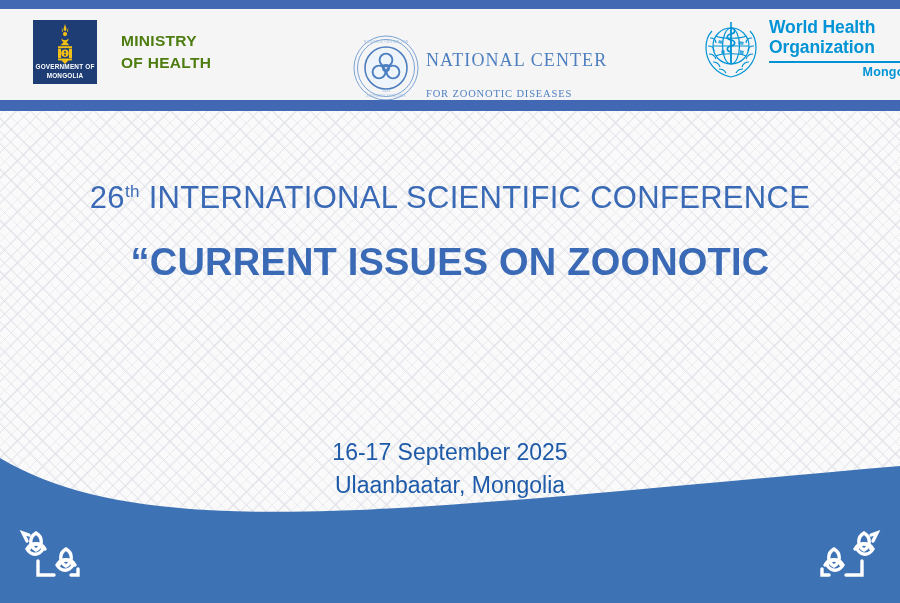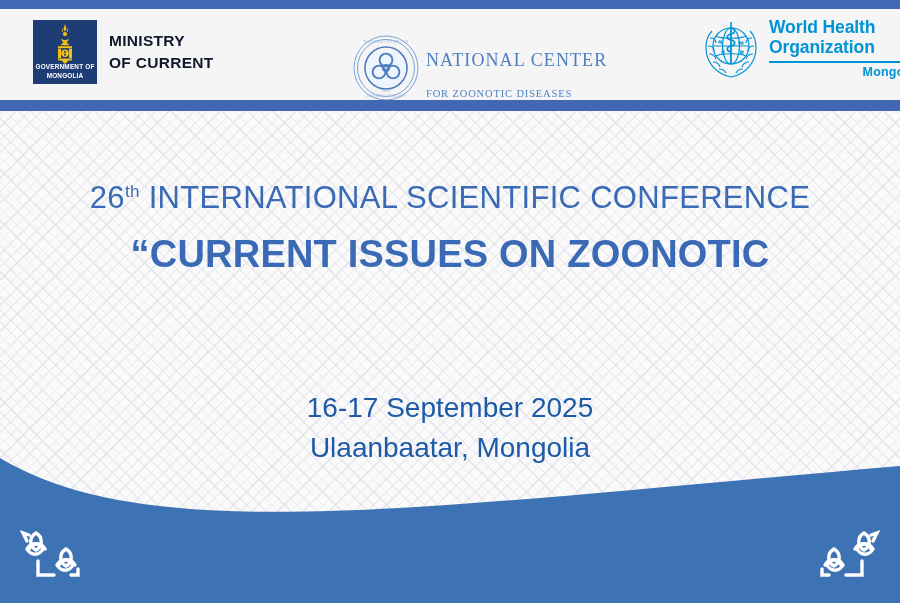--- a/index.html
+++ b/index.html
@@ -97,22 +97,22 @@
     text-align: center;
     color: #ffffff;
     font-weight: bold;
     letter-spacing: .2px;
     line-height: 1;
   }
   .moh-crest .crest-l1 { top: 44px; font-size: 6.4px; }
   .moh-crest .crest-l2 { top: 53px; font-size: 6.4px; }
 
   .moh-text {
-    margin-left: 12px;
-    color: #0f172a;
+    margin-left: 24px;
+    color: #4d7c0f;
     font-weight: bold;
     font-size: 15.5px;
     line-height: 1.42;
     letter-spacing: .3px;
     white-space: nowrap;
   }
 
   .logo-ncz {
     position: absolute;
     left: 352px; top: 34px;
@@ -183,37 +183,37 @@
     white-space: nowrap;
   }
   .title-main sup {
     font-size: .55em;
     vertical-align: super;
     line-height: 0;
   }
 
   .title-quote {
     position: absolute;
-    left: 0; top: 228px;
+    left: 0; top: 236px;
     width: 900px;
     text-align: center;
     color: #3a6ab5;
     font-size: 38px;
     font-weight: bold;
     line-height: 1.42;
     letter-spacing: .2px;
   }
 
   .subtitle-block {
     position: absolute;
-    left: 0; top: 388px;
+    left: 0; top: 436px;
     width: 900px;
     text-align: center;
     color: #1d5aa8;
-    font-size: 28px;
+    font-size: 23px;
     line-height: 1.42;
   }
 
   
   .wave-layer {
     position: absolute;
     left: 0; top: 0;
     width: 900px;
     height: 603px;
     pointer-events: none;
@@ -268,21 +268,21 @@
             <circle cx="32" cy="29.9" r="1"></circle>
             <circle cx="32" cy="32.7" r="1"></circle>
           </g>
         </svg>
       </div>
       <div class="crest-l1">GOVERNMENT OF</div>
       <div class="crest-l2">MONGOLIA</div>
     </div>
     <div class="moh-text">
       <div>MINISTRY</div>
-      <div>OF CURRENT</div>
+      <div>OF HEALTH</div>
     </div>
   </div>
 
   <div class="logo-ncz">
     <div class="ncz-emblem">
       <svg viewBox="0 0 68 68" width="68" height="68" aria-hidden="true">
         <circle cx="34" cy="34" r="32" fill="none" stroke="#7aa3d4" stroke-width="1"></circle>
         <circle cx="34" cy="34" r="28.5" fill="none" stroke="#7aa3d4" stroke-width="1"></circle>
         <circle cx="34" cy="34" r="21" fill="none" stroke="#4d7fc0" stroke-width="1.6"></circle>
         <circle cx="34" cy="34" r="19" fill="#eef4fb"></circle>

